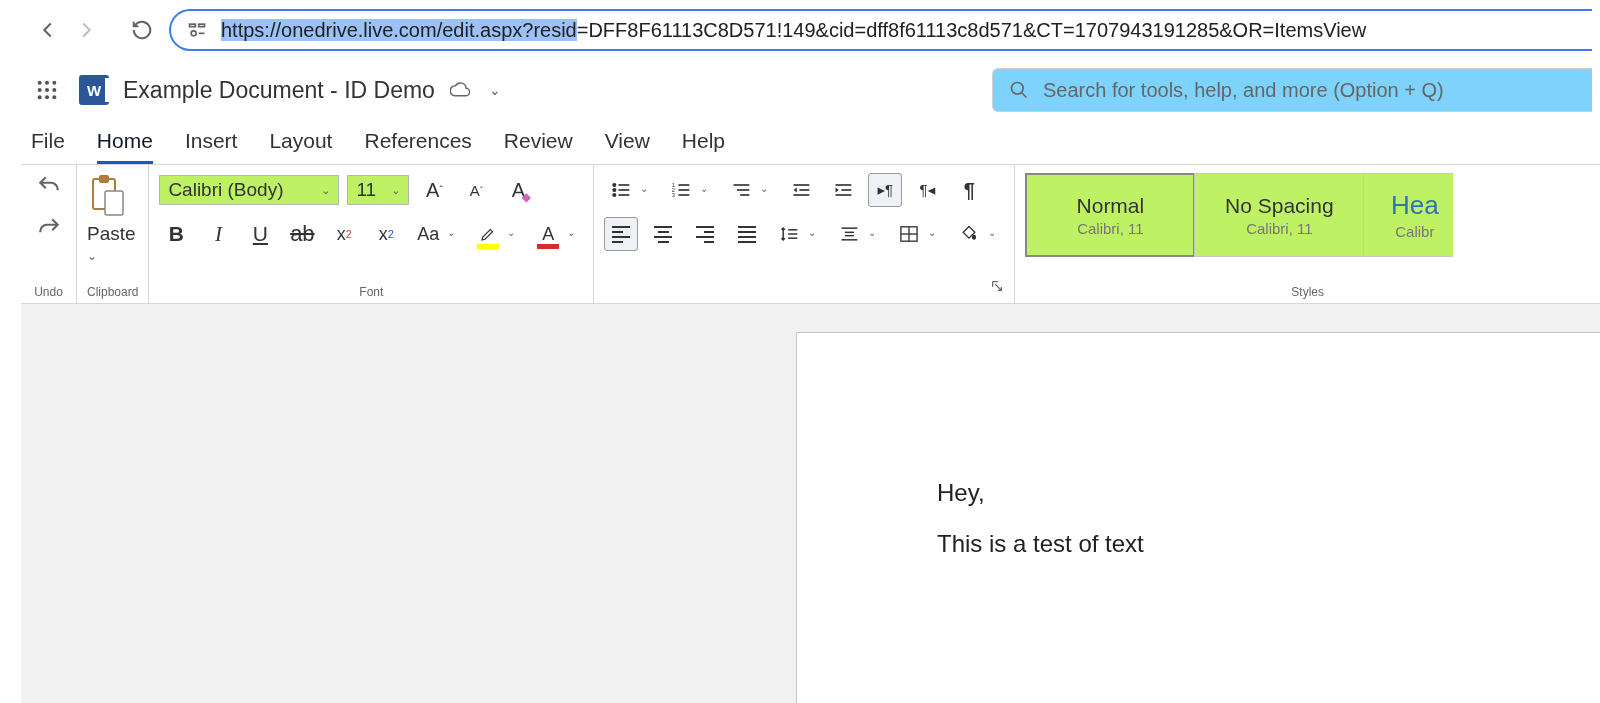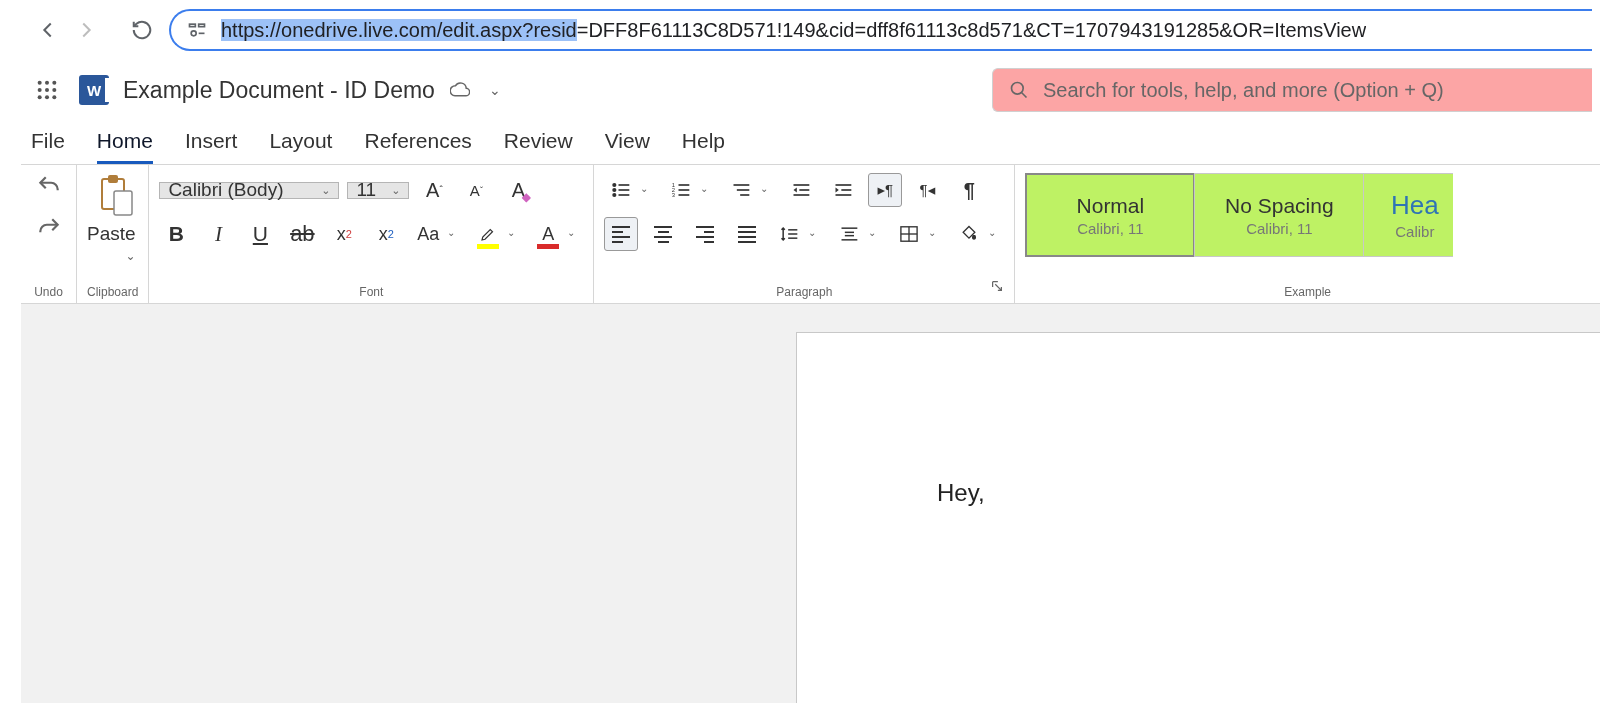--- a/index.html
+++ b/index.html
@@ -17,53 +17,53 @@
   
   .app-bar { height:60px; display:flex; align-items:center; padding:0 8px; gap:14px; }
   .waffle { width:36px; height:36px; display:flex; align-items:center; justify-content:center; cursor:pointer; }
   .waffle svg { fill:#555; }
   .word-icon { width:30px; height:30px; background:#2b579a; color:#fff; display:flex; align-items:center; justify-content:center; font-weight:600; font-size:15px; border-radius:3px; position:relative; }
   .word-icon::after { content:''; position:absolute; right:-2px; top:3px; bottom:3px; width:6px; background:#fff; border-radius:0 2px 2px 0; }
   .doc-title { font-size:23px; color:#333; }
   .saved-icon { width:22px; height:22px; color:#666; display:flex; align-items:center; justify-content:center; }
   .title-chev { color:#666; font-size:14px; margin-left:4px; cursor:pointer; }
   .app-bar .spacer { flex:1; }
-  .search-box { width:600px; height:44px; border:1px solid #d0d0d0; border-radius:6px; border-right:none; border-top-right-radius:0; border-bottom-right-radius:0; background:#fca5a5; display:flex; align-items:center; padding:0 16px; gap:14px; }
+  .search-box { width:600px; height:44px; border:1px solid #d0d0d0; border-radius:6px; border-right:none; border-top-right-radius:0; border-bottom-right-radius:0; background:#7dd3fc; display:flex; align-items:center; padding:0 16px; gap:14px; }
   .search-box svg { stroke:#666; }
   .search-ph { font-size:20px; color:#666; }
 
   
   .menu-bar { height:44px; display:flex; align-items:flex-end; padding:0 10px; gap:32px; }
   .menu-item { font-size:21px; color:#333; padding-bottom:8px; cursor:pointer; border-bottom:3px solid transparent; }
   .menu-item.active { color:#0f172a; border-bottom-color:#185abd; }
 
   
   .ribbon { display:flex; border-top:1px solid #d6d6d6; border-bottom:1px solid #d6d6d6; background:#fff; height:140px; }
   .rgroup { display:flex; flex-direction:column; padding:8px 10px 4px; border-right:1px solid #d6d6d6; }
   .rgroup.noborder { border-right:none; }
   .rgroup-body { flex:1; display:flex; align-items:flex-start; }
   .rgroup-label { text-align:center; font-size:12px; color:#666; padding-top:2px; }
 
   
   .undo-col { display:flex; flex-direction:column; align-items:center; justify-content:center; gap:12px; width:40px; }
   .undo-col svg { stroke:#666; }
 
   
-  .paste-col { display:flex; flex-direction:column; align-items:flex-end; gap:4px; cursor:pointer; }
+  .paste-col { display:flex; flex-direction:column; align-items:flex-start; gap:4px; cursor:pointer; }
   .paste-col .lbl { font-size:19px; color:#333; }
   .paste-col .chev { font-size:12px; color:#666; }
   .clip-btns { display:flex; flex-direction:column; gap:8px; margin-left:12px; padding-top:2px; }
   .clip-btn { display:flex; align-items:center; gap:8px; font-size:19px; cursor:pointer; color:#333; }
   .clip-btn.disabled { color:#a0a0a0; }
   .clip-btn svg { stroke:currentColor; }
 
   
   .font-rows { display:flex; flex-direction:column; gap:10px; }
   .row { display:flex; align-items:center; gap:8px; }
-  .combo { height:17px; border:1px solid #b5b5b5; display:flex; align-items:center; padding:0 8px; font-size:19px; color:#333; background:#e5e5e5; cursor:pointer; }
+  .combo { height:30px; border:1px solid #b5b5b5; display:flex; align-items:center; padding:0 8px; font-size:19px; color:#333; background:#bef264; cursor:pointer; }
   .combo .chev { margin-left:auto; font-size:11px; color:#666; padding-left:8px; }
   .font-name { width:180px; }
   .font-size { width:62px; }
   .ib { width:34px; height:34px; display:flex; align-items:center; justify-content:center; cursor:pointer; font-size:20px; color:#333; position:relative; }
   .ib.split::after { content:'⌄'; font-size:10px; color:#666; position:absolute; right:-10px; top:10px; }
   .ib svg { overflow:visible; }
 
   .b-bold { font-weight:700; font-size:21px; }
   .b-ital { font-style:italic; font-family:Georgia,serif; font-size:21px; }
   .b-under { text-decoration:underline; font-size:21px; }
@@ -380,21 +380,20 @@
             <div class="ib split">
                 <svg width="20" height="20" viewBox="0 0 24 24" stroke="#333" stroke-width="1.6" fill="none">
                   <path d="M12 3l7 7-7 7-7-7z"></path>
                   <path d="M19 14c1 2 1 4-1 4s-2-2-1-4z" fill="#333"></path>
                 </svg>
               </div>
               <div style="width:10px;"></div>
           </div>
         </div>
       </div>
-      <div class="rgroup-label">Paragraph</div>
       <div class="dlg-launch" style="position:absolute;right:6px;bottom:6px;">
         <svg width="14" height="14" viewBox="0 0 16 16" stroke="#666" stroke-width="1.4" fill="none">
             <path d="M3 3h6M3 3v6M6 6l7 7M13 9v4h-4"></path>
           </svg>
       </div>
     </div>
 
     <div class="rgroup noborder" style="flex:1;">
       <div class="rgroup-body">
         <div class="styles-row" id="stylesRow">
@@ -405,29 +404,30 @@
             <div class="style-card">
               <div class="n">No Spacing</div>
               <div class="d">Calibri, 11</div>
             </div>
             <div class="style-card head" style="width: 90px; border-right: none; align-items: center; padding-left: 12px;">
               <div class="n">Hea</div>
               <div class="d">Calibr</div>
             </div>
           </div>
       </div>
-      <div class="rgroup-label">Example</div>
+      <div class="rgroup-label">Styles</div>
     </div>
 
   </div>
 
   <div class="below-ribbon">
     <div class="canvas-area">
       <div class="canvas-pad"></div>
       <div class="page">
         <div class="doc-text" id="docBody">
             <p>Hey,</p>
+            <p>This is a test of text</p>
           </div>
       </div>
     </div>
   </div>
 
 </div>
 
 </body></html>

